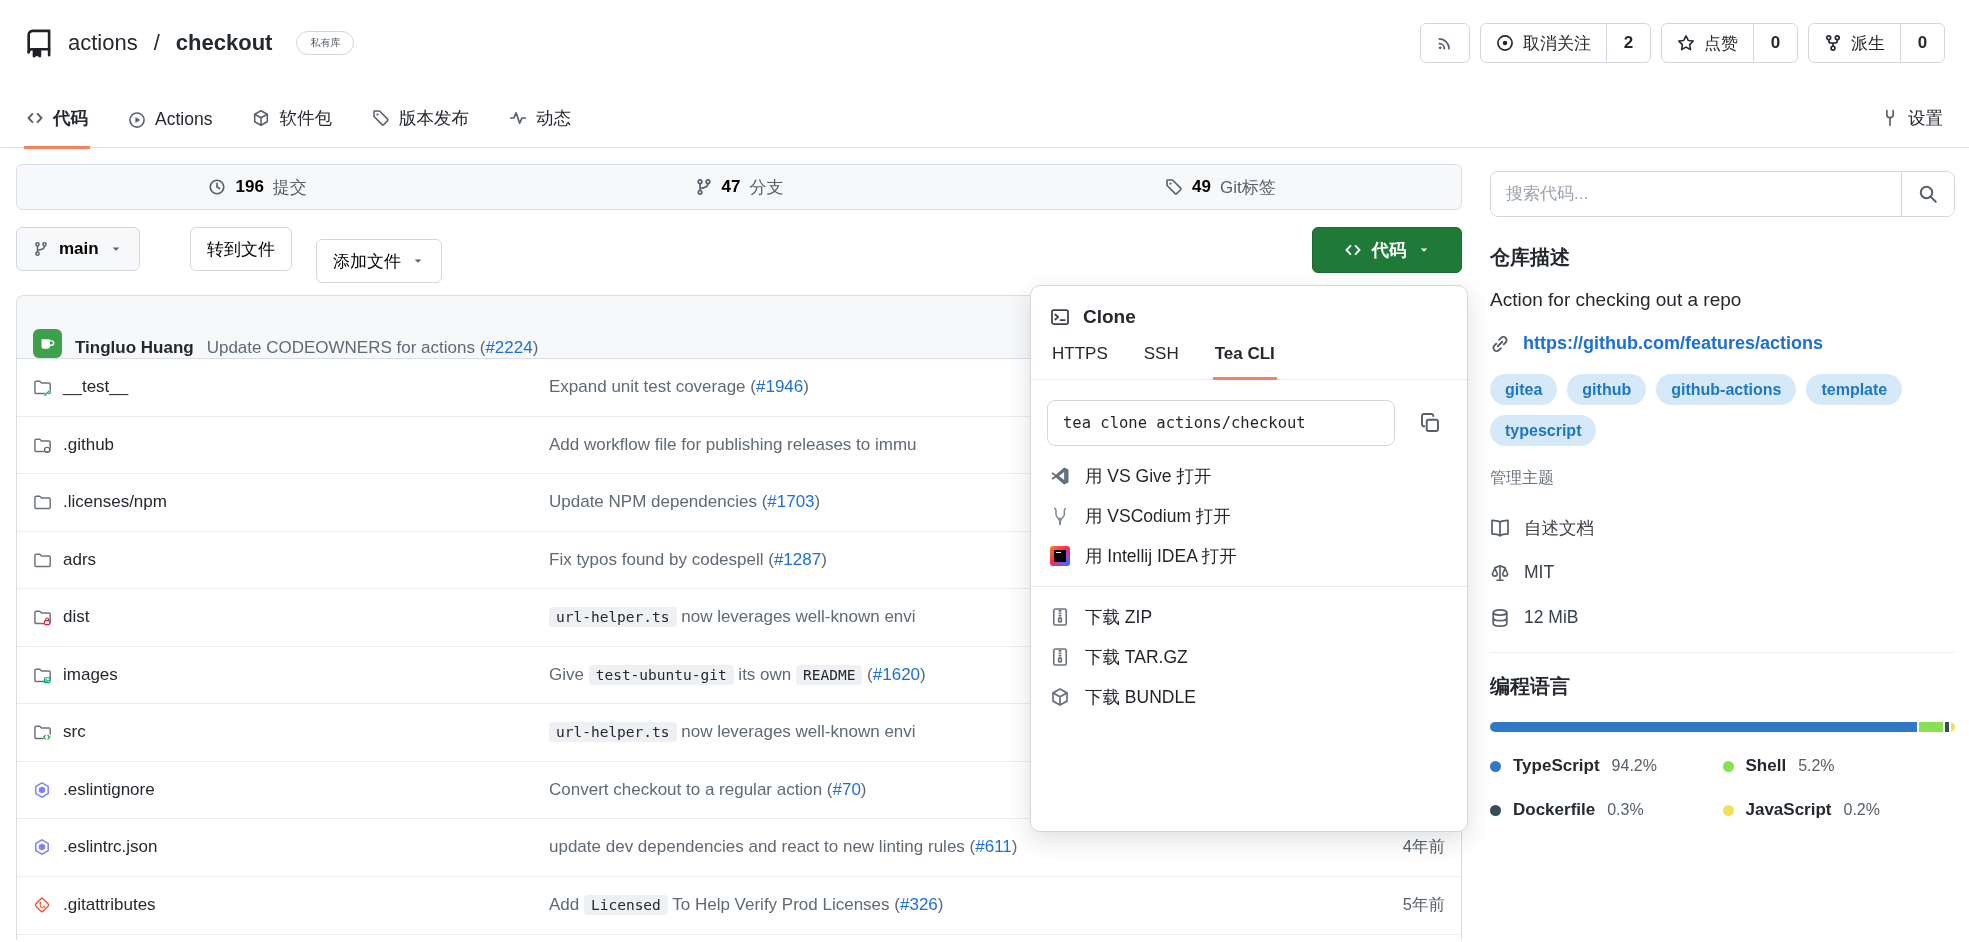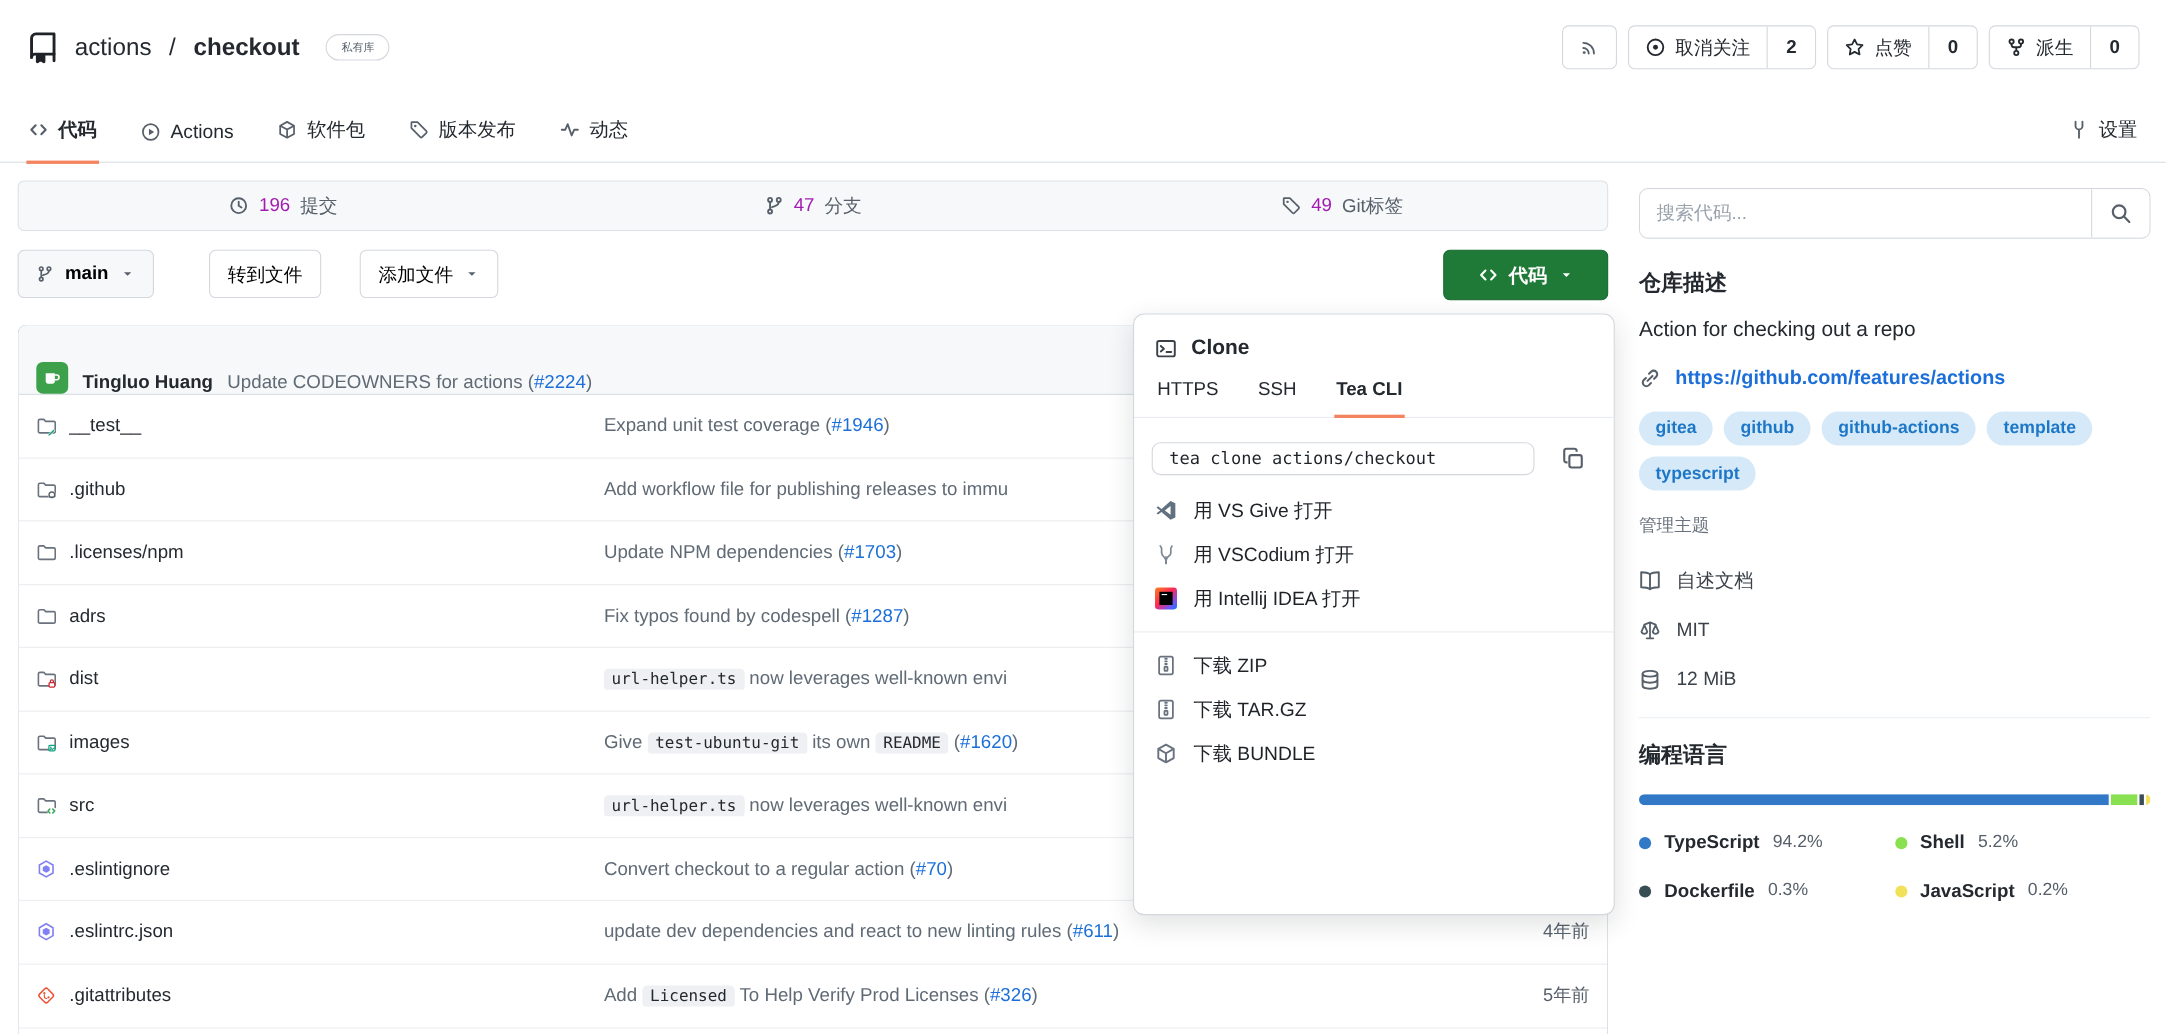--- a/index.html
+++ b/index.html
@@ -26,29 +26,29 @@
   .tab-spacer { flex:1; }
 
   
   .content { display:flex; align-items:flex-start; padding:16px 16px 0 16px; }
   .main-col { width:1446px; flex:none; }
   .sidebar { width:465px; flex:none; margin-left:28px; }
 
   
   .stats-bar { display:flex; height:46px; background:#f6f8fa; border:1px solid #dde1e6; border-radius:6px; }
   .stat-cell { flex:1; display:flex; align-items:center; justify-content:center; gap:9px; font-size:17px; color:#57606a; cursor:pointer; }
-  .stat-cell b { color:#a21caf; font-weight:normal; }
+  .stat-cell b { color:#000000; font-weight:bold; }
   .stat-cell .icon { color:#57606a; }
 
   
   .toolbar { position:relative; margin-top:17px; height:46px; }
   .tb-btn { position:absolute; top:0; height:44px; display:flex; align-items:center; gap:10px; padding:0 16px; border:1px solid #d4d7dd; border-radius:6px; background:#fff; font-size:17px; cursor:pointer; }
   .tb-branch { left:0; background:#f6f8fa; font-weight:bold; }
   .tb-goto { left:174px; }
-  .tb-add { left:311px; }
+  .tb-add { left:300px;margin-top:12px; }
   .caret { color:#57606a; }
   .code-btn { position:absolute; right:0; top:0; height:46px; width:150px; display:flex; align-items:center; justify-content:center; gap:10px; background:#1f7a38; border:1px solid #1a6a30; border-radius:6px; color:#fff; font-size:17.5px; font-weight:bold; cursor:pointer; }
   .code-btn .icon, .code-btn .caret { color:#fff; }
 
   
   .file-table { margin-top:22px; border:1px solid #d8dee4; border-bottom:none; border-radius:8px 8px 0 0; overflow:hidden; }
   .commit-row { display:flex; align-items:flex-end; gap:13px; height:63px; padding:0 16px; background:#f6f8fa; border-bottom:1px solid #d8dee4; }
   .avatar { width:29px; height:29px; border-radius:6px; background:#3da14b; flex:none; display:flex; align-items:center; justify-content:center; }
   .avatar svg { width:19px; height:19px; }
   .commit-author { font-weight:bold; font-size:17px; cursor:pointer; }
@@ -66,21 +66,21 @@
 
   
   .clone-panel { position:absolute; left:1030px; top:285px; width:438px; height:547px; background:#fff; border:1px solid #d4d7dd; border-radius:10px; box-shadow:0 8px 24px rgba(31,35,40,.14); z-index:50; padding:20px 16px 0 16px; }
   .clone-head { display:flex; align-items:center; gap:13px; padding:0 3px; margin-bottom:4px; }
   .clone-head .icon { color:#3a4149; }
   .clone-title { font-size:19px; font-weight:bold; }
   .clone-tabs { display:flex; gap:32px; margin:0 -16px; padding:0 19px; border-bottom:1px solid #e8ebef; }
   .clone-tab { padding:12px 2px 13px 2px; font-size:17px; color:#24292f; cursor:pointer; border-bottom:3px solid transparent; margin-bottom:-1px; }
   .clone-tab.active { font-weight:bold; border-bottom-color:#f4835f; }
   .clone-input-row { display:flex; align-items:center; gap:18px; margin:20px 0 8px 0; }
-  .clone-input { width:348px; height:30px; border:1px solid #d4d7dd; border-radius:8px; padding:0 15px; font-family:"DejaVu Sans Mono",monospace; font-size:15.5px; color:#1f2328; background:#fff; outline:none; }
+  .clone-input { width:348px; height:46px; border:1px solid #d4d7dd; border-radius:8px; padding:0 15px; font-family:"DejaVu Sans Mono",monospace; font-size:15.5px; color:#1f2328; background:#fff; outline:none; }
   .copy-btn { width:34px; height:34px; display:flex; align-items:center; justify-content:center; color:#57606a; background:none; border:none; cursor:pointer; }
   .clone-menu { margin-top:10px; }
   .menu-item { display:flex; align-items:center; gap:15px; height:40px; padding:0 3px; font-size:17.5px; color:#1f2328; cursor:pointer; border-radius:6px; }
   .menu-item .icon { color:#697380; }
   .clone-divider { border-top:1px solid #e8ebef; margin:10px -16px; }
 
   
   .search-wrap { display:flex; margin-top:7px; height:46px; border:1px solid #d4d7dd; border-radius:8px; overflow:hidden; background:#fff; }
   .search-input { flex:1; border:none; outline:none; padding:0 15px; font-size:17px; font-family:"Liberation Sans",sans-serif; color:#24292f; }
   .search-input::placeholder { color:#9aa3ad; }

